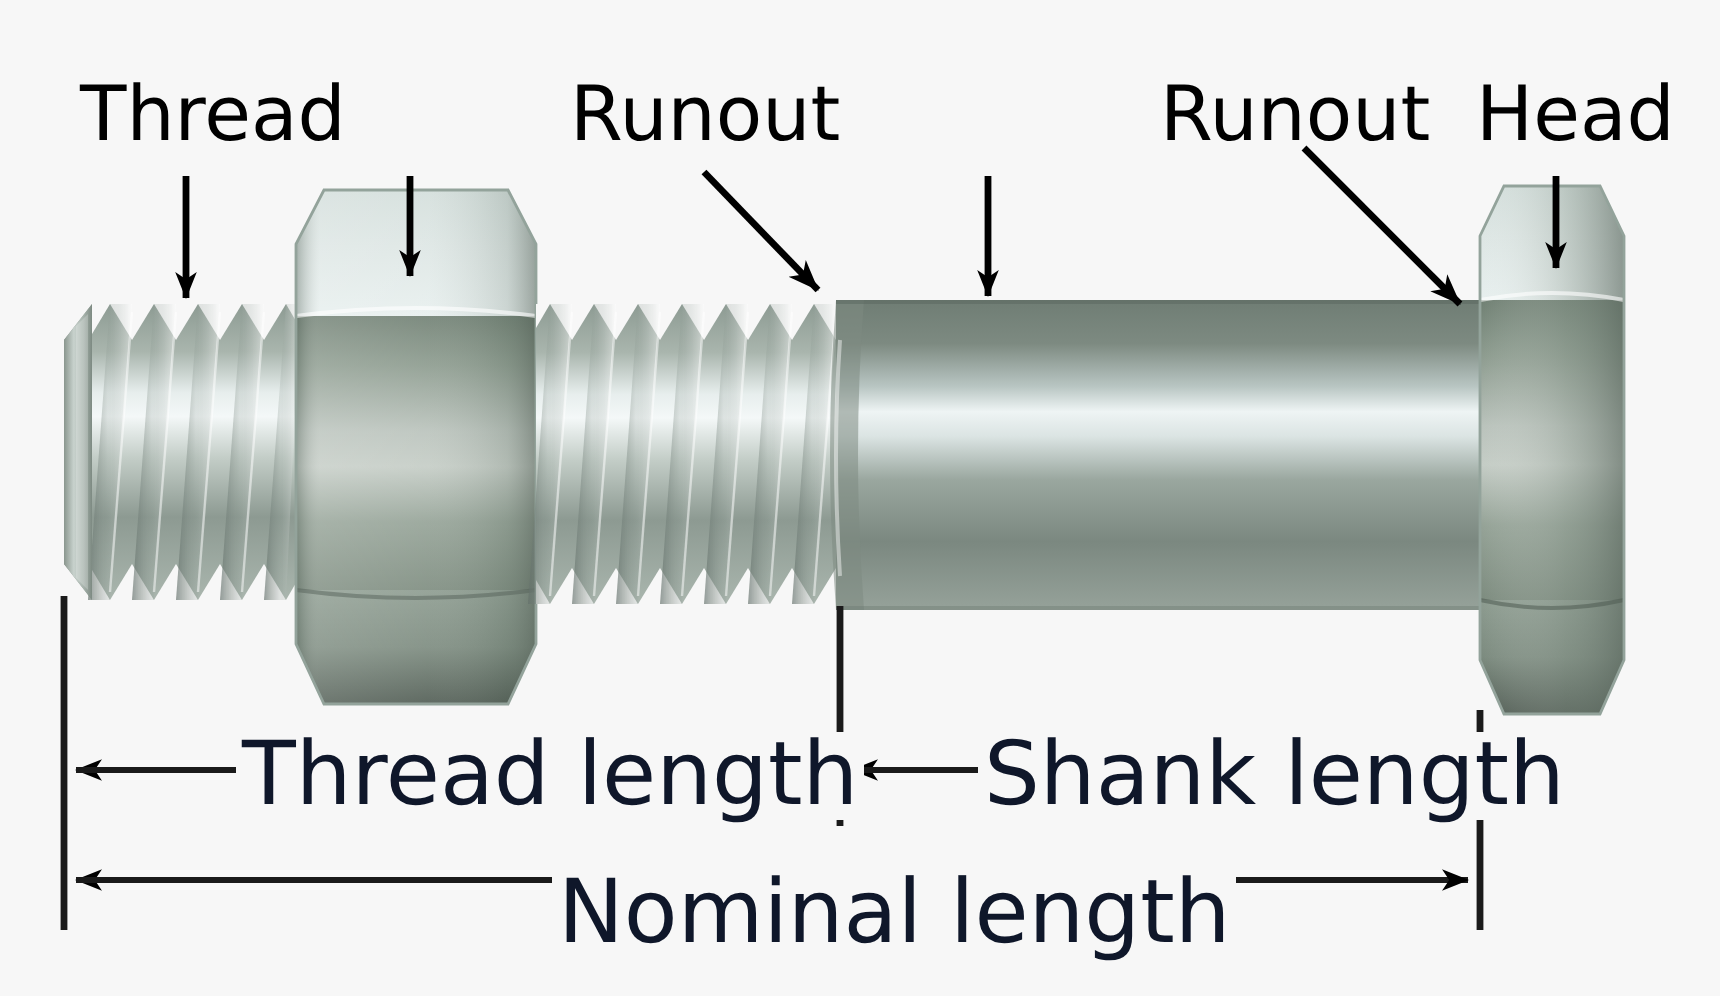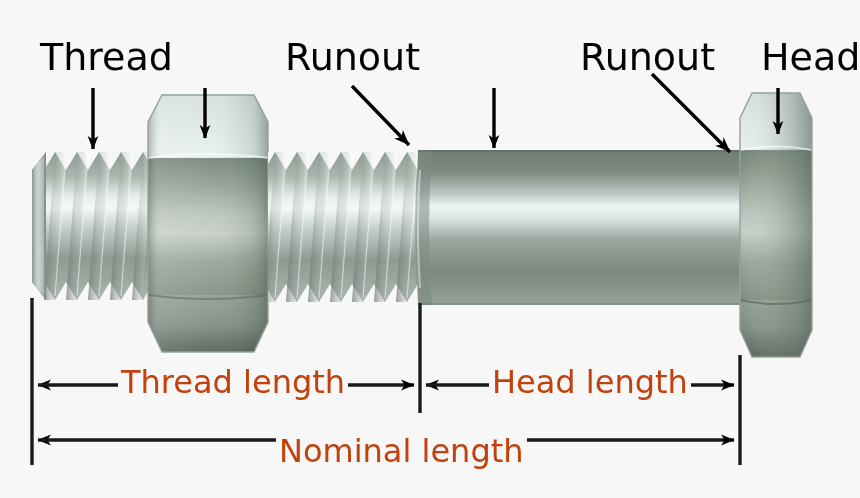--- a/index.html
+++ b/index.html
@@ -14,22 +14,22 @@
   .lbl{
     position:absolute;
     font-size:38px;
     color:#000;
     line-height:1;
     white-space:nowrap;
     font-family:"DejaVu Sans", sans-serif;
   }
   .dimlbl{
     position:absolute;
-    font-size:32px;
-    color:#c2410c;
+    font-size:44px;
+    color:#0f172a;
     line-height:1;
     white-space:nowrap;
     background:#f7f7f7;
     padding:0 3px;
     font-family:"DejaVu Sans", sans-serif;
   }
 </style>
 </head>
 <body style="background: rgb(247, 247, 247);">
 
@@ -276,19 +276,19 @@
       <g stroke-width="3" fill="none">
         <line x1="734" y1="440" x2="38" y2="440" marker-end="url(#arrHead)"></line>
         <line x1="38" y1="440" x2="734" y2="440" marker-end="url(#arrHead)"></line>
       </g>
     </g>
   </svg>
 
   <div class="lbl" style="left:40px;top:38px;">Thread</div>
   <div class="lbl" style="left:285px;top:38px;">Runout</div>
   <div class="lbl" style="left:580px;top:38px;">Runout</div>
-  <div class="lbl" style="left:738px;top:38px;margin-left:23px;">Head</div>
+  <div class="lbl" style="left:738px;top:38px;">Head</div>
 
   <div class="dimlbl" style="left:118px;top:366px;">Thread length</div>
-  <div class="dimlbl" style="left:489px;top:366px;">Head length</div>
+  <div class="dimlbl" style="left:489px;top:366px;">Shank length</div>
   <div class="dimlbl" style="left:276px;top:435px;">Nominal length</div>
 
 </div>
 
 </body></html>

